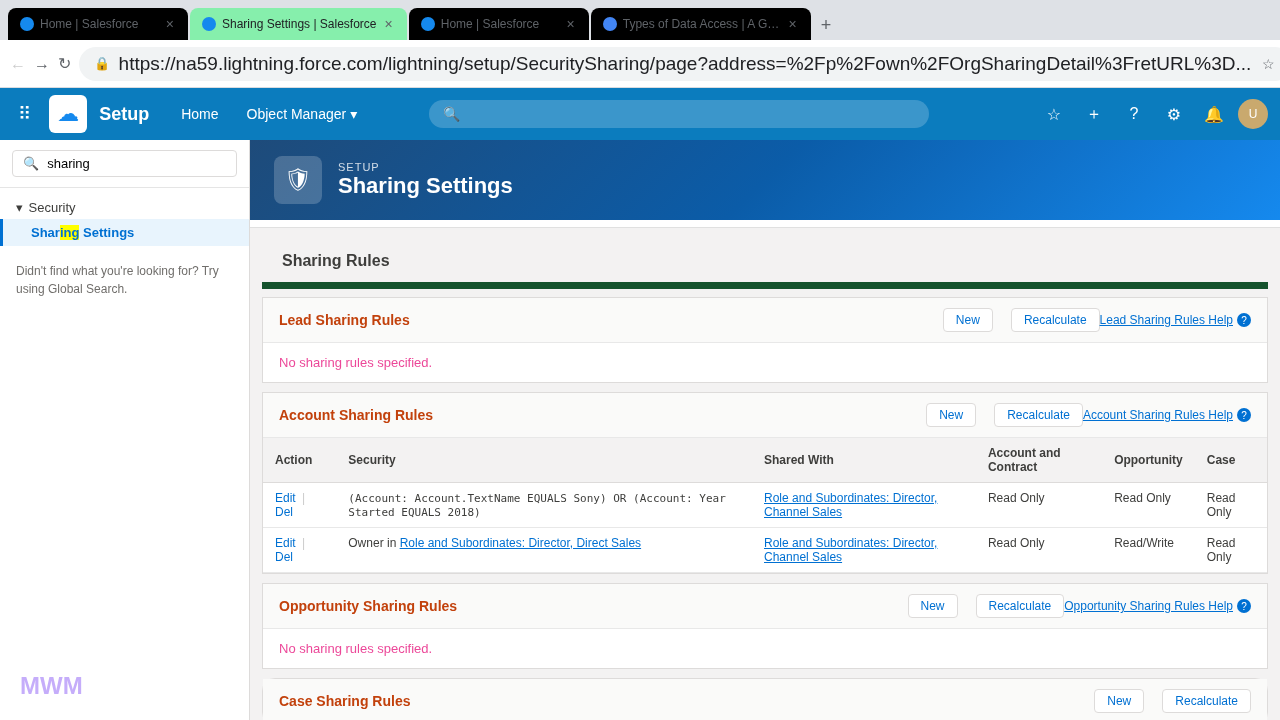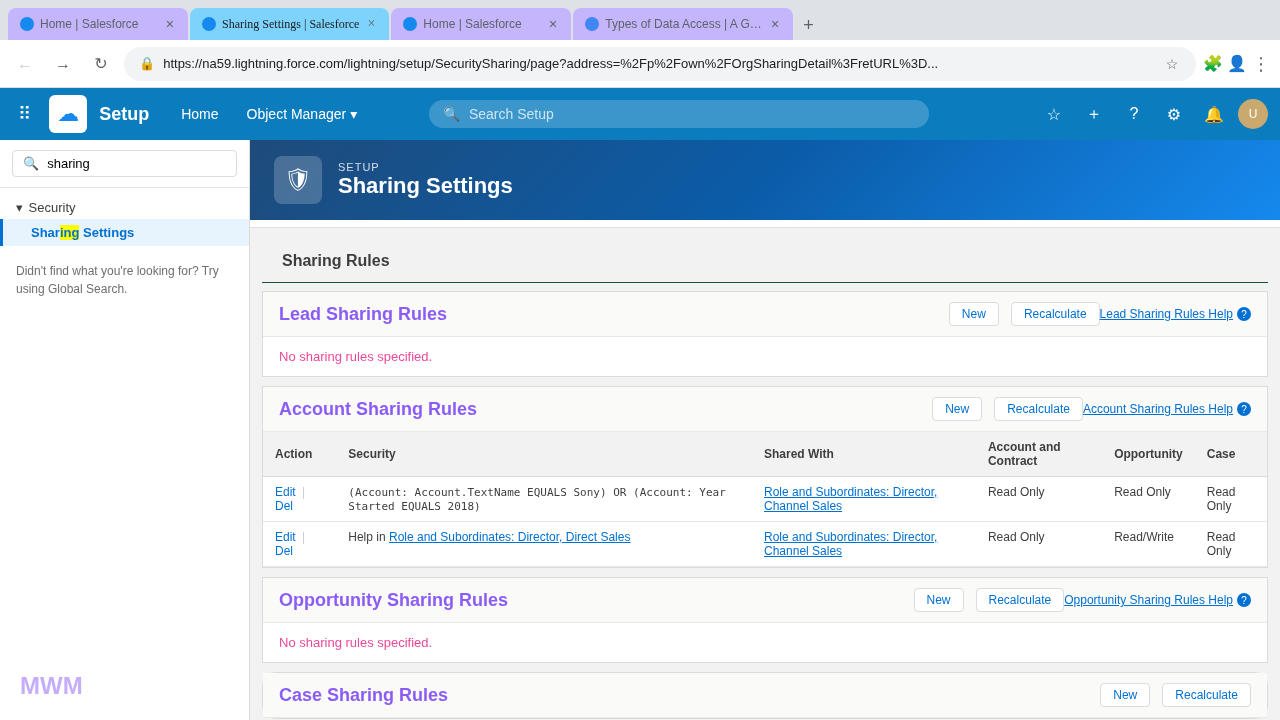--- a/index.html
+++ b/index.html
@@ -2,36 +2,36 @@
 <html><head>
   <meta charset="utf-8">
   <style>
     * { box-sizing: border-box; margin: 0; padding: 0; }
     body { font-family: 'Salesforce Sans', Arial, sans-serif; font-size: 13px; background: #f3f3f3; overflow: hidden; }
 
     
     .browser-chrome { background: #3c4043; width: 1280px; height: 720px; display: flex; flex-direction: column; }
     .tab-bar { background: #dee1e6; display: flex; align-items: flex-end; padding: 8px 8px 0 8px; gap: 2px; height: 40px; }
     .tab { display: flex; align-items: center; gap: 6px; padding: 6px 12px; border-radius: 8px 8px 0 0; font-size: 12px; color: #202124; min-width: 180px; max-width: 220px; height: 32px; cursor: pointer; position: relative; }
-    .tab.active { background: #7dd3fc; font-family: Liberation Serif, serif; }
-    .tab.inactive { background: #c4b5fd; color: #5f6368; }
+    .tab.active { background: #86efac; }
+    .tab.inactive { background: #000000; color: #5f6368; }
     .tab-favicon { width: 14px; height: 14px; border-radius: 2px; flex-shrink: 0; }
     .tab-favicon.sf { background: #1589ee; border-radius: 50%; }
     .tab-favicon.sf2 { background: #1589ee; border-radius: 50%; }
     .tab-favicon.guide { background: #4285f4; border-radius: 50%; }
     .tab-title { flex: 1; overflow: hidden; text-overflow: ellipsis; white-space: nowrap; font-size: 12px; }
     .tab-close { color: #5f6368; font-size: 14px; cursor: pointer; padding: 2px; border-radius: 50%; }
     .new-tab-btn { background: none; border: none; color: #5f6368; font-size: 18px; cursor: pointer; padding: 4px 8px; border-radius: 50%; }
 
     
     .address-bar-row { background: #fff; display: flex; align-items: center; padding: 6px 10px; gap: 8px; height: 48px; border-bottom: 1px solid #dadce0; }
     .nav-btn { background: none; border: none; color: #5f6368; font-size: 16px; cursor: pointer; width: 30px; height: 30px; border-radius: 50%; display: flex; align-items: center; justify-content: center; }
     .nav-btn.disabled { color: #ccc; cursor: default; }
     .address-bar { flex: 1; display: flex; align-items: center; background: #f1f3f4; border-radius: 20px; padding: 6px 14px; gap: 8px; height: 34px; border: 1px solid transparent; }
-    .address-text { flex: 1; font-size: 13px; color: #202124; overflow: hidden; text-overflow: ellipsis; white-space: nowrap; }
+    .address-text { flex: 1; font-size: 19px; color: #202124; overflow: hidden; text-overflow: ellipsis; white-space: nowrap; }
     .address-icons { display: flex; align-items: center; gap: 6px; }
     .addr-icon { width: 18px; height: 18px; color: #5f6368; font-size: 14px; cursor: pointer; display: flex; align-items: center; justify-content: center; }
 
     
     .app-container { flex: 1; display: flex; flex-direction: column; background: #fff; overflow: hidden; }
 
     
     .sf-header { background: #0b7cbe; display: flex; align-items: center; padding: 0 12px; height: 52px; gap: 12px; }
     .sf-logo { width: 38px; height: 38px; background: white; border-radius: 6px; display: flex; align-items: center; justify-content: center; flex-shrink: 0; }
     .sf-waffle { color: white; font-size: 18px; cursor: pointer; padding: 6px; }
@@ -64,27 +64,27 @@
     
     .content { flex: 1; overflow-y: auto; background: #f3f2f2; }
 
     
     .page-header { background: linear-gradient(135deg, #1e4b7a 0%, #0b5ca8 50%, #1589ee 100%); padding: 16px 24px; display: flex; align-items: center; gap: 16px; }
     .page-header-icon { width: 48px; height: 48px; background: rgba(255,255,255,0.2); border-radius: 8px; display: flex; align-items: center; justify-content: center; color: white; font-size: 22px; }
     .page-header-text .setup-label { color: rgba(255,255,255,0.8); font-size: 11px; text-transform: uppercase; letter-spacing: 1px; }
     .page-header-text h1 { color: white; font-size: 22px; font-weight: 600; }
 
     
-    .sharing-rules-header { padding: 12px 20px; background: #f3f2f2; border-bottom: 1px solid #14532d; }
+    .sharing-rules-header { padding: 12px 20px; background: #f3f2f2; border-bottom: 7px solid #14532d; }
     .sharing-rules-header h2 { font-size: 16px; color: #3e3e3c; font-weight: 600; }
 
     .sharing-section { background: white; margin: 0 0 1px 0; border: 1px solid #dddbda; }
     .sharing-section-header { display: flex; align-items: center; padding: 10px 16px; border-bottom: 1px solid #e8e8e8; background: #fafaf9; }
-    .sharing-section-title { font-size: 18px; font-weight: 600; color: #8b5cf6; flex: 1; }
-    .sharing-section-actions { display: flex; gap: 12px; margin-left: 48px; }
+    .sharing-section-title { font-size: 14px; font-weight: 600; color: #c2410c; flex: 1; }
+    .sharing-section-actions { display: flex; gap: 18px; margin-left: 48px; }
     .sharing-section-help { margin-left: auto; display: flex; align-items: center; gap: 4px; }
 
     .btn { padding: 4px 12px; border-radius: 4px; font-size: 12px; cursor: pointer; border: 1px solid #dddbda; background: white; color: #0070d2; font-weight: 500; }
 
     .empty-message { padding: 12px 16px; color: #ec4899; font-size: 13px; }
 
     
     .sharing-table { width: 100%; border-collapse: collapse; font-size: 12px; }
     .sharing-table th { background: #f3f2f2; padding: 8px 12px; text-align: left; font-weight: 600; color: #3e3e3c; border-bottom: 1px solid #dddbda; font-size: 12px; }
     .sharing-table td { padding: 8px 12px; border-bottom: 1px solid #e8e8e8; color: #3e3e3c; vertical-align: top; }
@@ -159,21 +159,20 @@
       <span class="sf-setup-title">Setup</span>
       <div class="sf-nav">
         <div class="sf-nav-item">Home</div>
         <div class="sf-nav-dropdown">
           <span>Object Manager</span>
           <span>▾</span>
         </div>
       </div>
       <div class="sf-search">
         <span style="color:rgba(255,255,255,0.8);font-size:14px;">🔍</span>
-        <input type="text" placeholder="Search Setup" style="">
       </div>
       <div class="sf-header-actions">
         <div class="sf-header-icon">☆</div>
         <div class="sf-header-icon">＋</div>
         <div class="sf-header-icon">?</div>
         <div class="sf-header-icon">⚙</div>
         <div class="sf-header-icon">🔔</div>
         <div class="sf-avatar">U</div>
       </div>
     </div>
@@ -276,21 +275,21 @@
                   <td>Read Only</td>
                   <td>Read Only</td>
                 </tr>
                 <tr>
                   <td>
                     <a class="action-link">Edit</a>
                     <span class="action-sep">|</span>
                     <a class="action-link">Del</a>
                   </td>
                   <td>
-                    <span>Help in </span>
+                    <span>Owner in </span>
                     <a class="blue-link">Role and Subordinates: Director, Direct Sales</a>
                   </td>
                   <td>
                     <a class="blue-link">Role and Subordinates: Director, Channel Sales</a>
                   </td>
                   <td>Read Only</td>
                   <td>Read/Write</td>
                   <td>Read Only</td>
                 </tr>
               </tbody>

